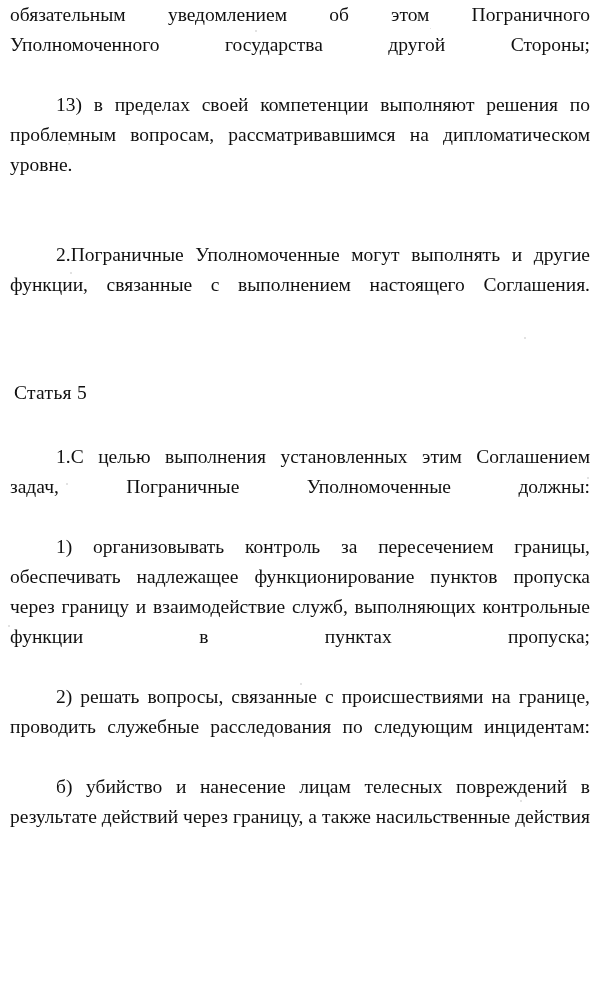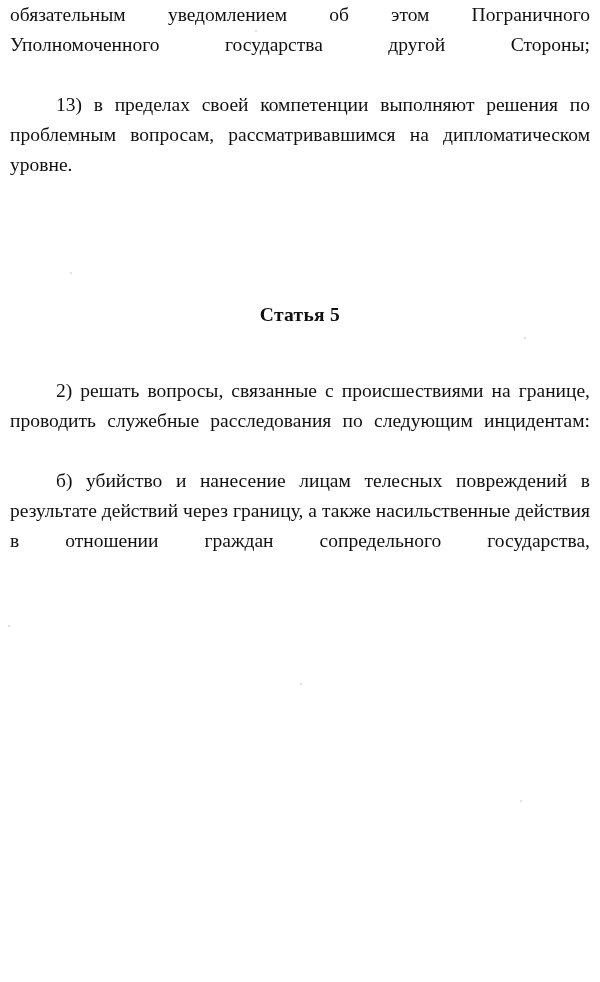--- a/index.html
+++ b/index.html
@@ -44,25 +44,24 @@
   }
 
   
   .para:after {
     content: "";
     display: inline-block;
     width: 100%;
   }
 
   .heading {
-    margin: 16px;
+    margin: 4px;
     font-size: 19.5px;
     line-height: 30px;
-    font-weight: bold;
-    text-align: center;
+    font-weight: normal;
     text-indent: 0;
     letter-spacing: 0.3px;
   }
   .spacer-md { height: 30px; }
   .spacer-lg { height: 44px; }
 
   
   .speck {
     position: absolute;
     background: #b9b9b9;
@@ -78,28 +77,31 @@
 
   <div class="doc-body">
 
     <p class="para no-indent">обязательным уведомлением об этом Пограничного Уполномоченного государства другой Стороны;</p>
 
 
     <p class="para">13) в пределах своей компетенции выполняют решения по проблемным вопросам, рассматривавшимся на дипломатическом уровне.</p>
 
     <div class="spacer-md"></div>
 
+    <p class="para">2.Пограничные Уполномоченные могут выполнять и другие функции, связанные с выполнением настоящего Соглашения.</p>
 
     <div class="spacer-lg"></div>
 
     <h2 class="heading">Статья 5</h2>
 
     <div class="spacer-md"></div>
 
+    <p class="para">1.С целью выполнения установленных этим Соглашением задач, Пограничные Уполномоченные должны:</p>
 
+    <p class="para">1) организовывать контроль за пересечением границы, обеспечивать надлежащее функционирование пунктов пропуска через границу и взаимодействие служб, выполняющих контрольные функции в пунктах пропуска;</p>
 
     <p class="para">2) решать вопросы, связанные с происшествиями на границе, проводить служебные расследования по следующим инцидентам:</p>
 
 
     <p class="para">б) убийство и нанесение лицам телесных повреждений в результате действий через границу, а также насильственные действия в отношении граждан сопредельного государства,</p>
 
   </div>
 
   <span class="speck" style="left:255px;top:30px;width:2px;height:2px;"></span>
   <span class="speck" style="left:430px;top:28px;width:1px;height:1px;"></span>

